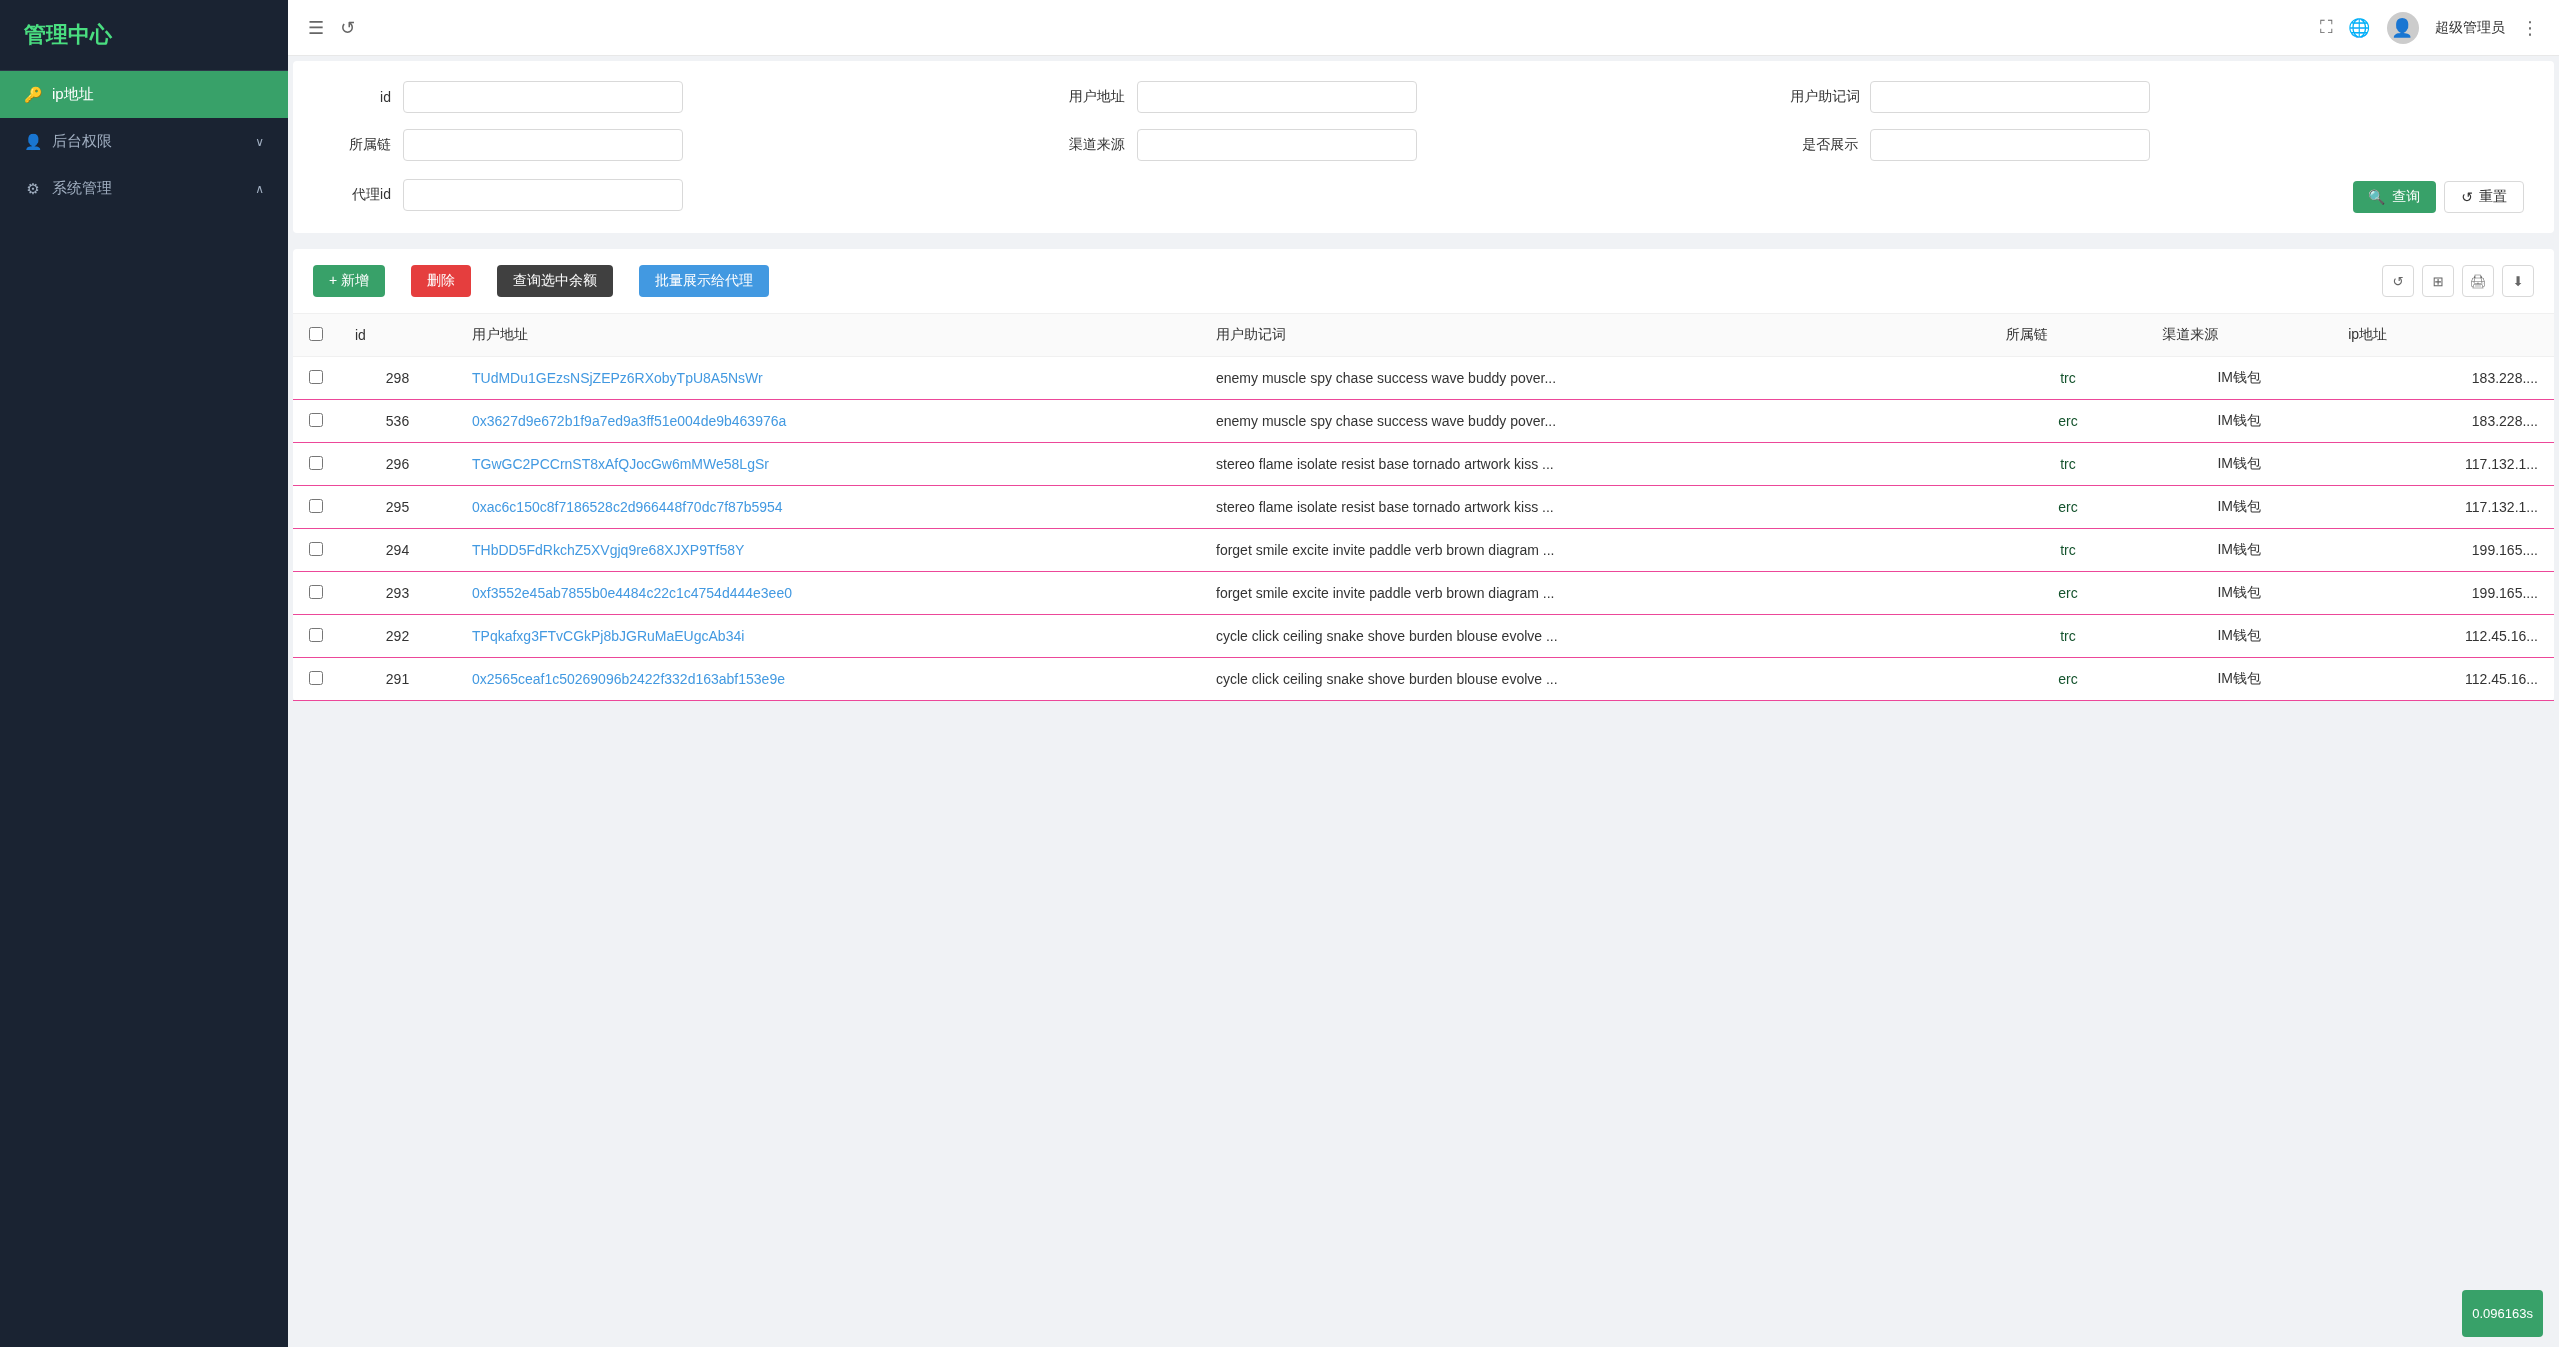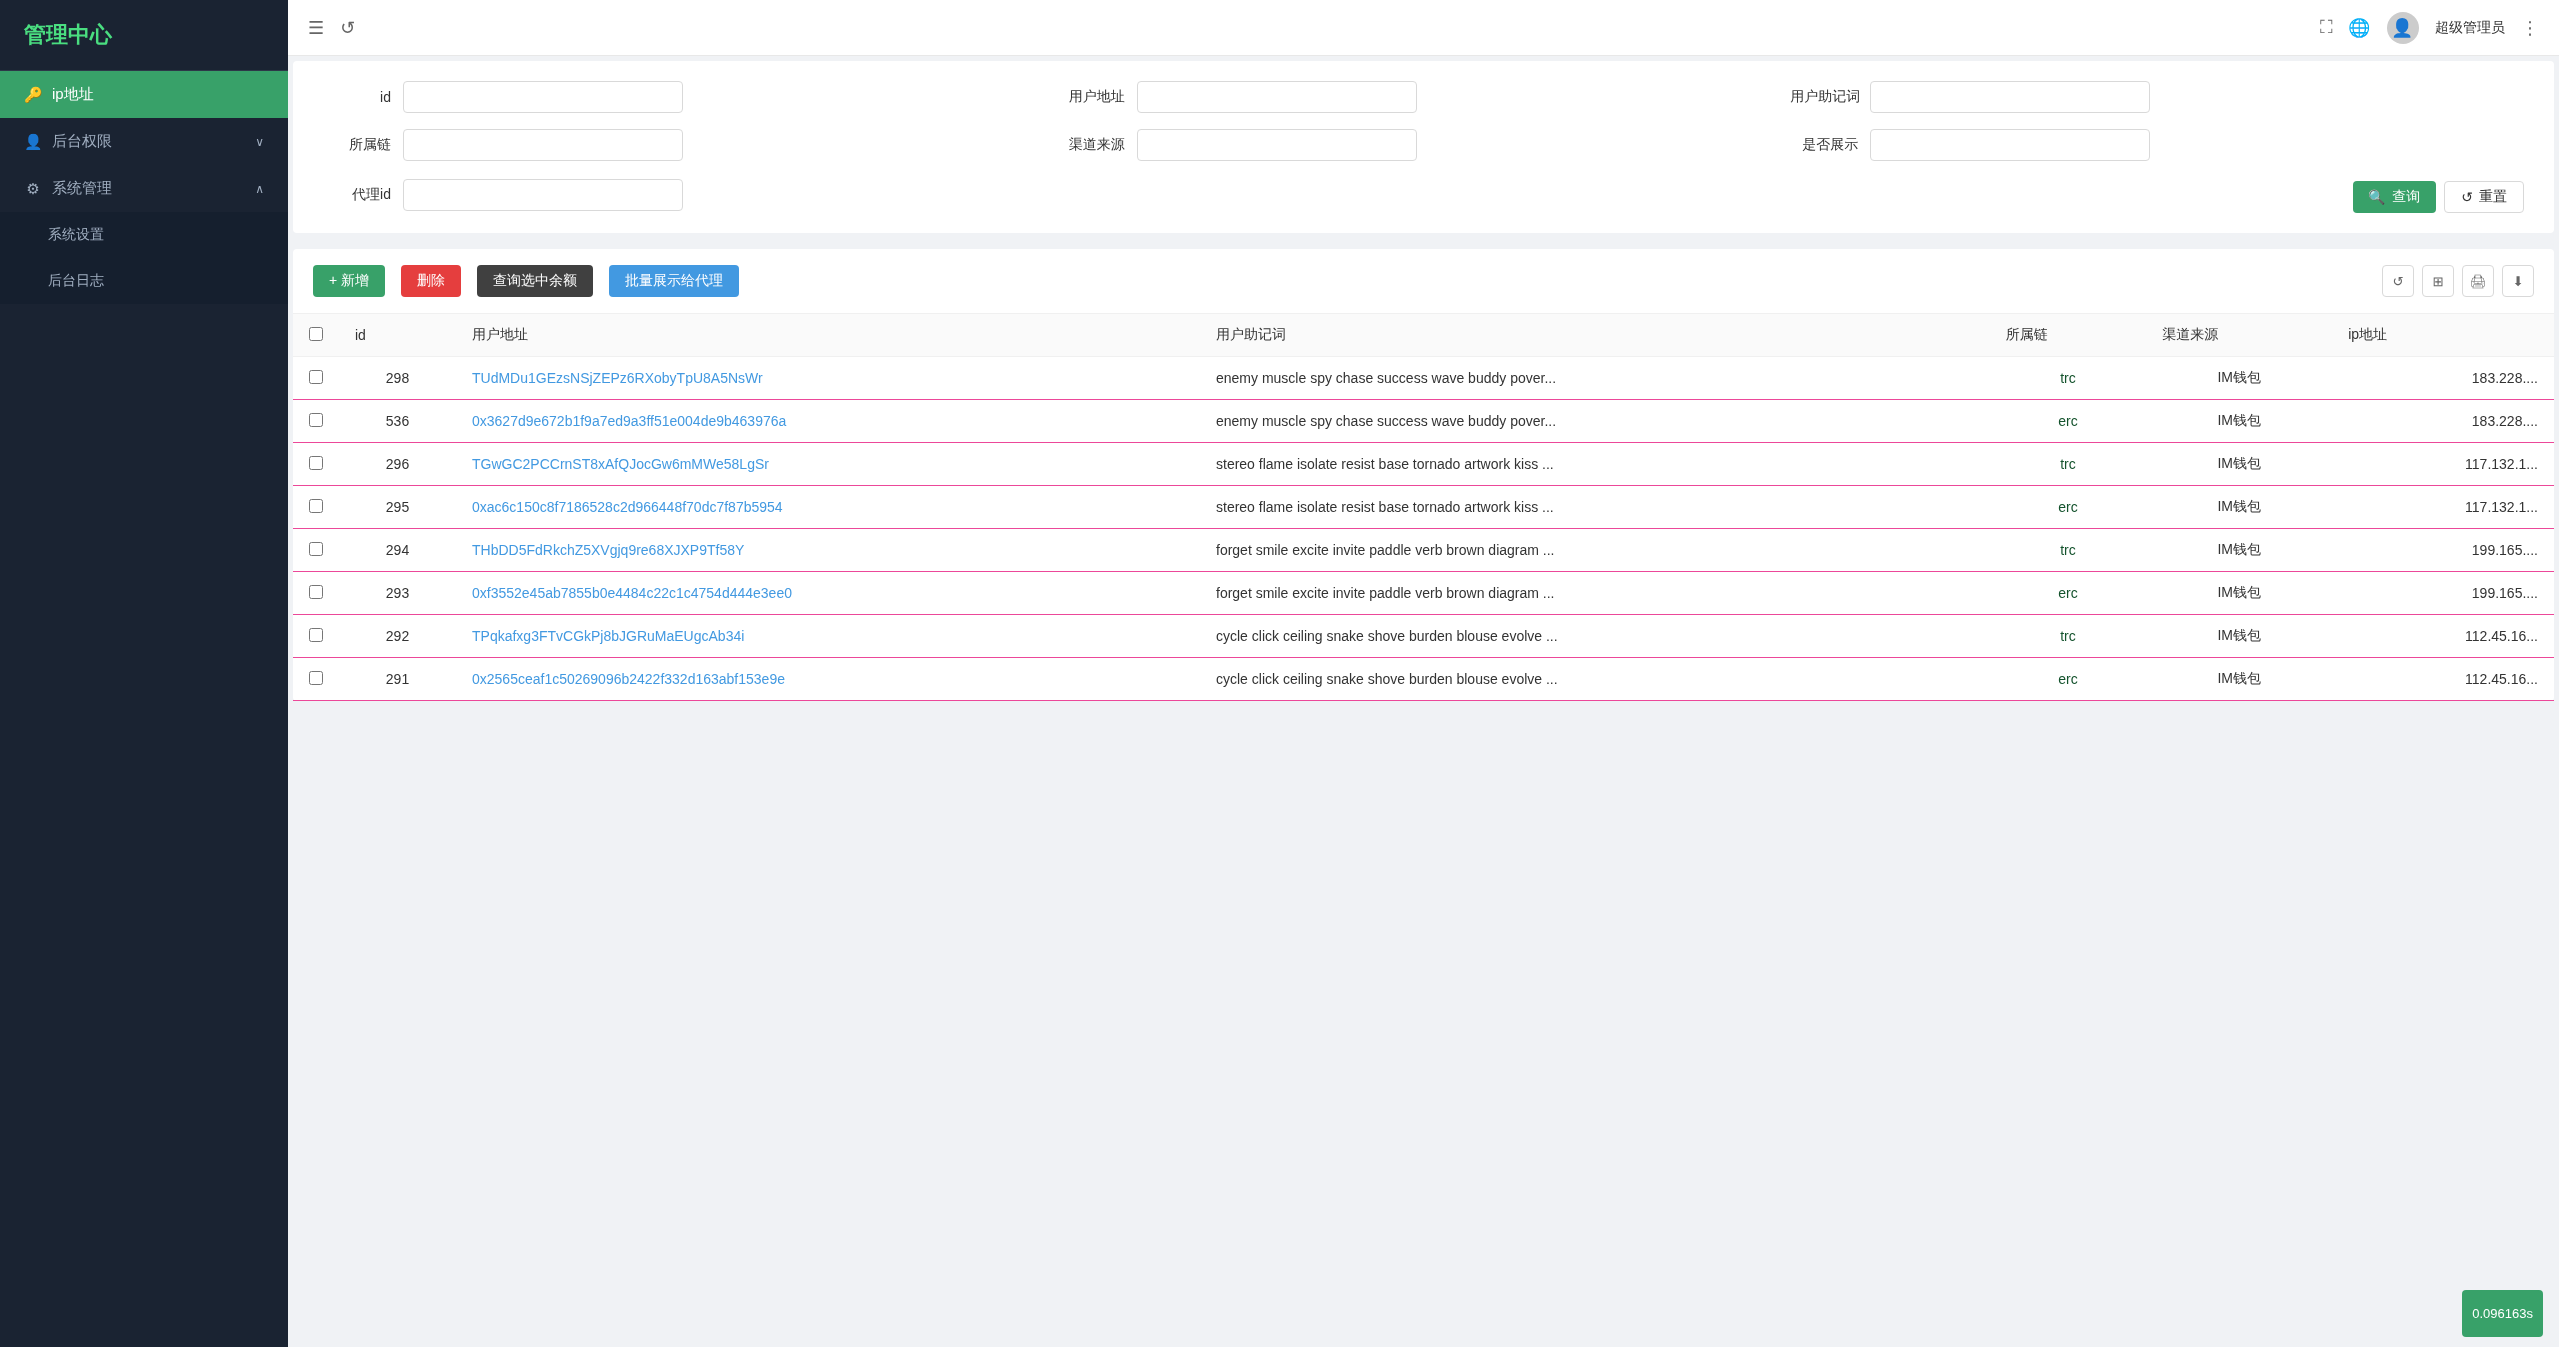--- a/index.html
+++ b/index.html
@@ -40,21 +40,21 @@
     .filter-actions { display: flex; gap: 8px; align-items: center; margin-top: 4px; }
     .btn { height: 32px; padding: 0 16px; border: none; border-radius: 4px; cursor: pointer; font-size: 14px; display: inline-flex; align-items: center; gap: 6px; }
     .btn-primary { background: #38a169; color: #fff; }
     .btn-default { background: #fff; color: #333; border: 1px solid #d9d9d9; }
     .btn-danger { background: #e53e3e; color: #fff; }
     .btn-success-outline { background: #404040; color: #fff; font-family: Liberation Serif, serif; }
     .btn-blue-outline { background: #4299e1; color: #fff; }
 
     
     .table-panel { background: #fff; border-radius: 4px; }
-    .table-toolbar { padding: 16px 20px; display: flex; align-items: center; gap: 16px; border-bottom: 1px solid #f0f0f0; }
+    .table-toolbar { padding: 16px 20px; display: flex; align-items: center; gap: 26px; border-bottom: 1px solid #f0f0f0; }
     .table-toolbar-right { margin-left: auto; display: flex; gap: 8px; align-items: center; }
     .toolbar-icon-btn { width: 32px; height: 32px; border: 1px solid #d9d9d9; border-radius: 4px; background: #fff; cursor: pointer; display: flex; align-items: center; justify-content: center; color: #666; }
 
     
     table { width: 100%; border-collapse: collapse; }
     thead tr { background: #fafafa; }
     th { padding: 12px 16px; text-align: left; font-weight: 500; color: #333; border-bottom: 1px solid #f0f0f0; white-space: nowrap; font-size: 14px; }
     td { padding: 12px 16px; border-bottom: 1px solid #ec4899; color: #333; font-size: 14px; }
     .link-blue { color: #4299e1; cursor: pointer; text-decoration: none; }
     .checkbox-cell { width: 40px; text-align: center; }
@@ -87,28 +87,20 @@
     <div class="menu-item">
       <span class="icon">👤</span>
       <span>后台权限</span>
       <span class="arrow">∨</span>
     </div>
 
     <div class="menu-item">
       <span class="icon">⚙</span>
       <span>系统管理</span>
       <span class="arrow">∧</span>
-    </div>
-    <div class="submenu">
-      <div class="menu-item">
-        <span>系统设置</span>
-      </div>
-      <div class="menu-item">
-        <span>后台日志</span>
-      </div>
     </div>
   </div>
 </div>
 
 <div class="main">
 
   <div class="header">
     <div class="header-left">
       <span class="header-icon">☰</span>
       <span class="header-icon">↺</span>

